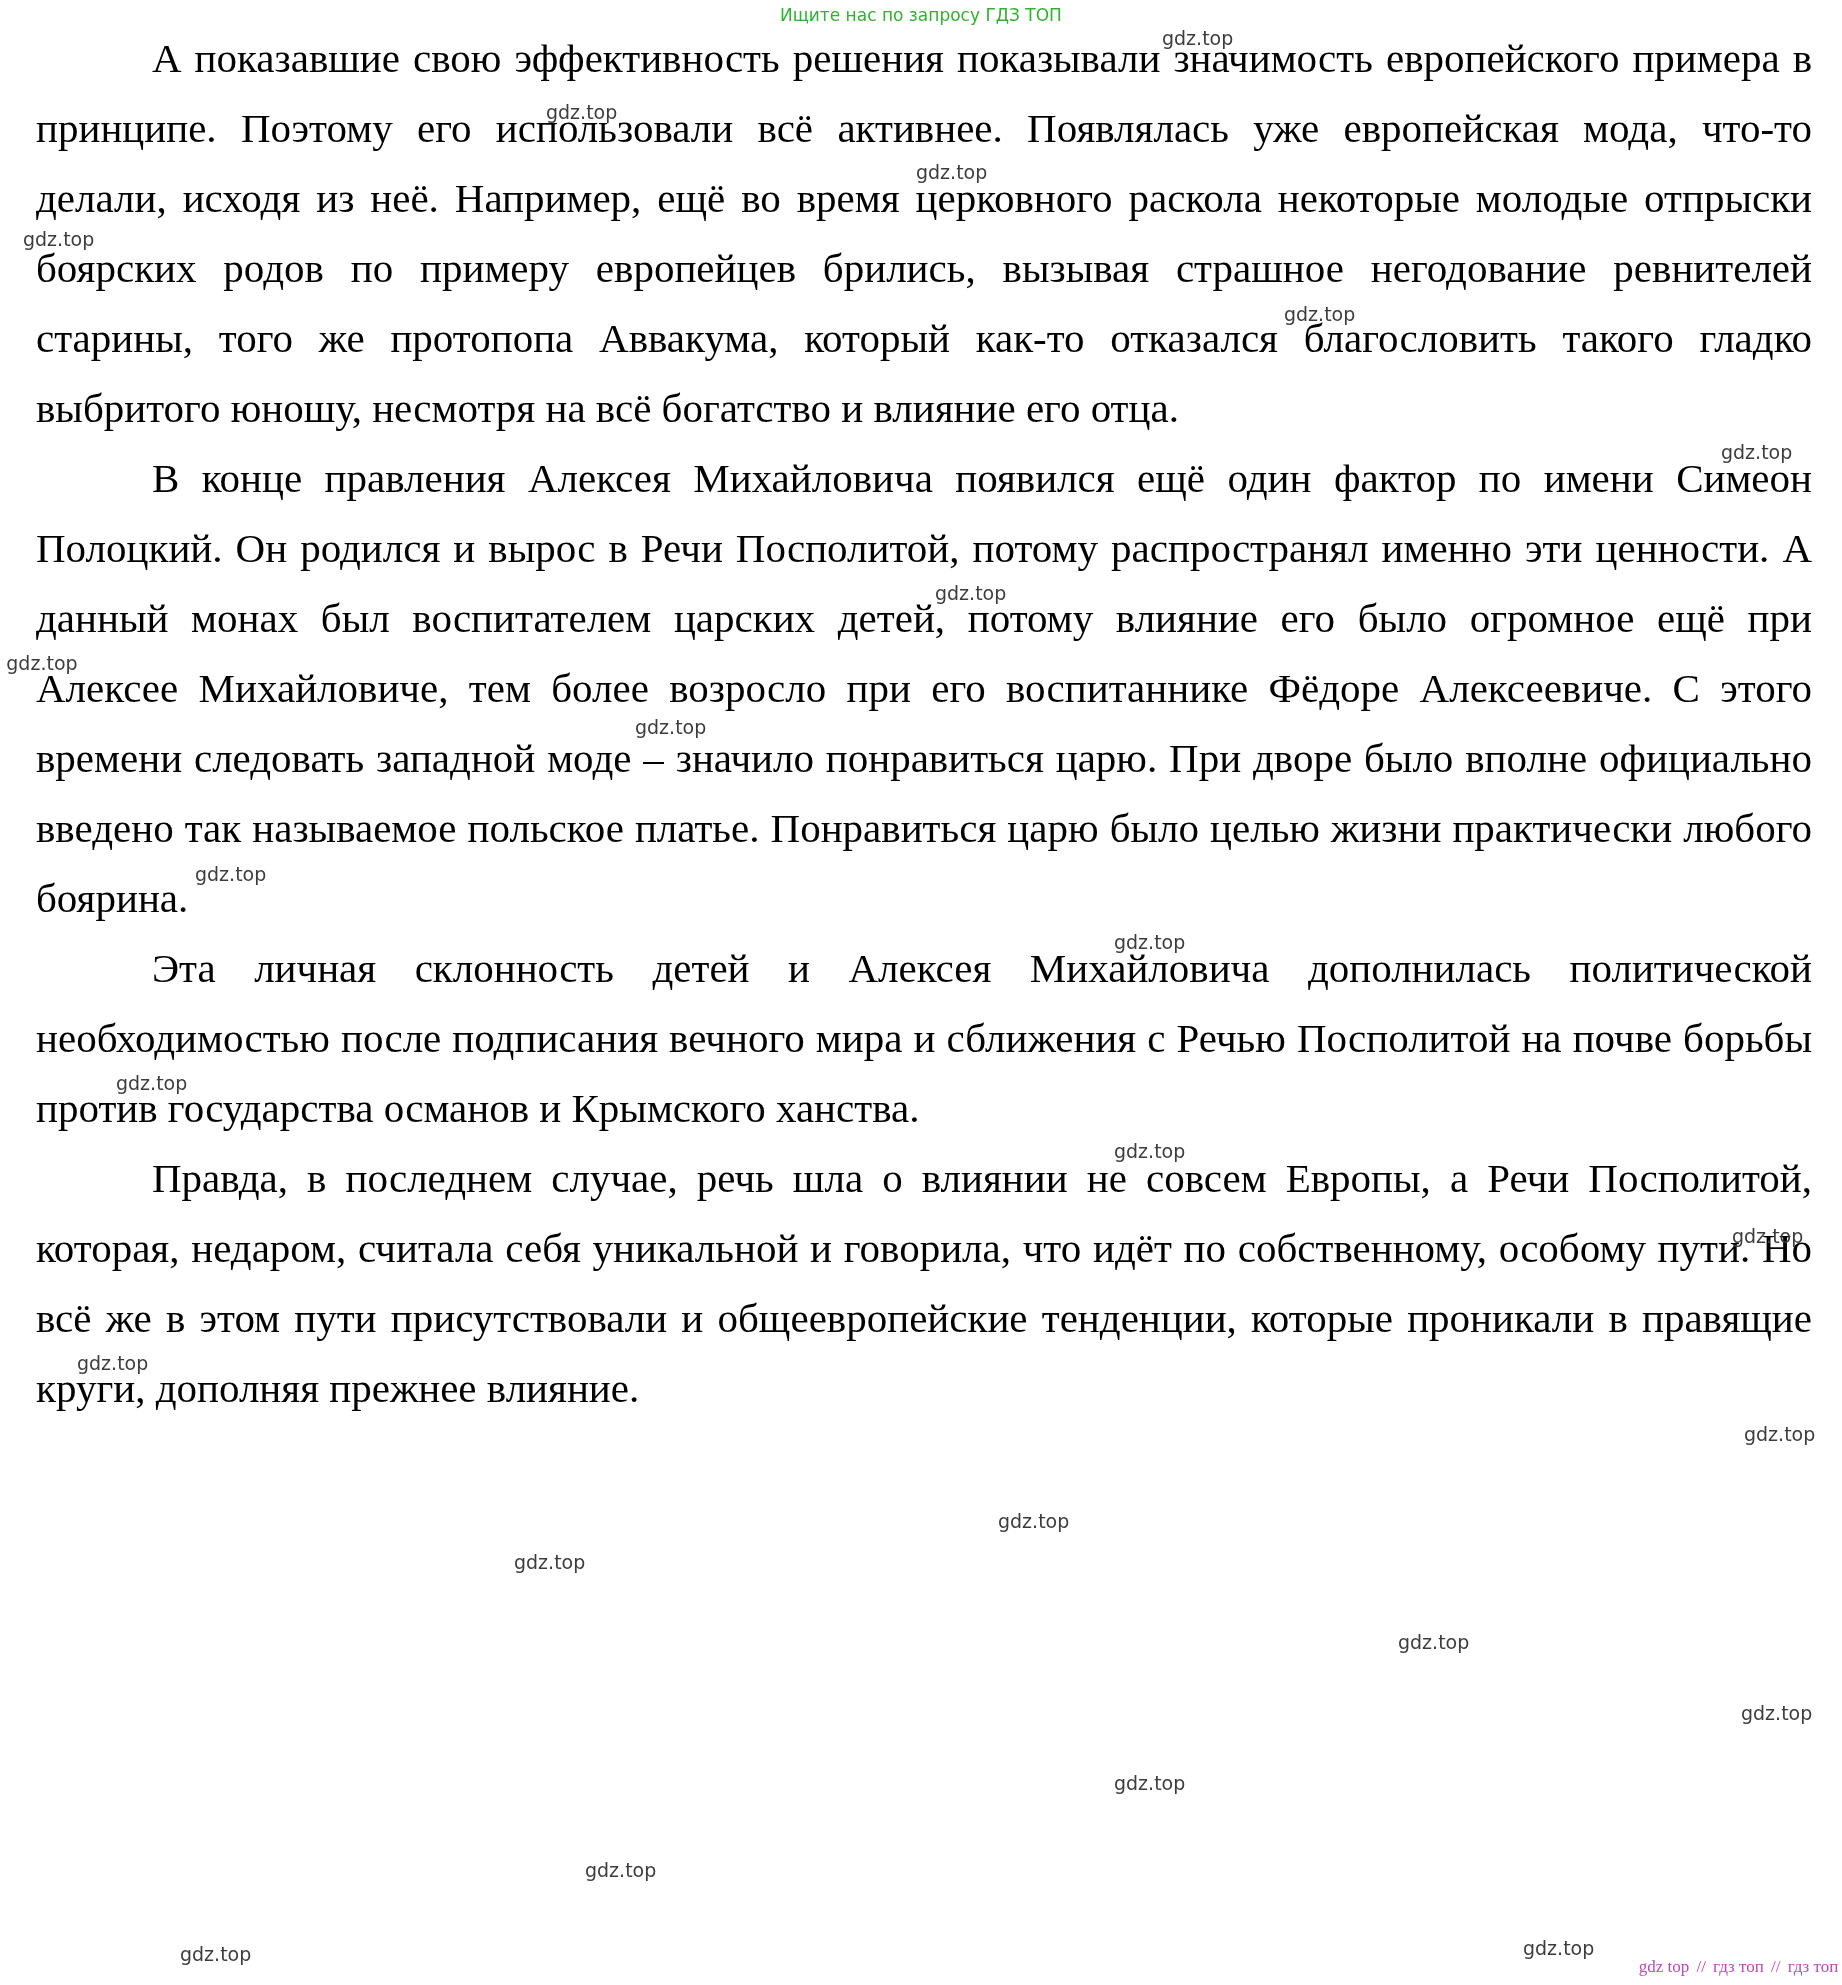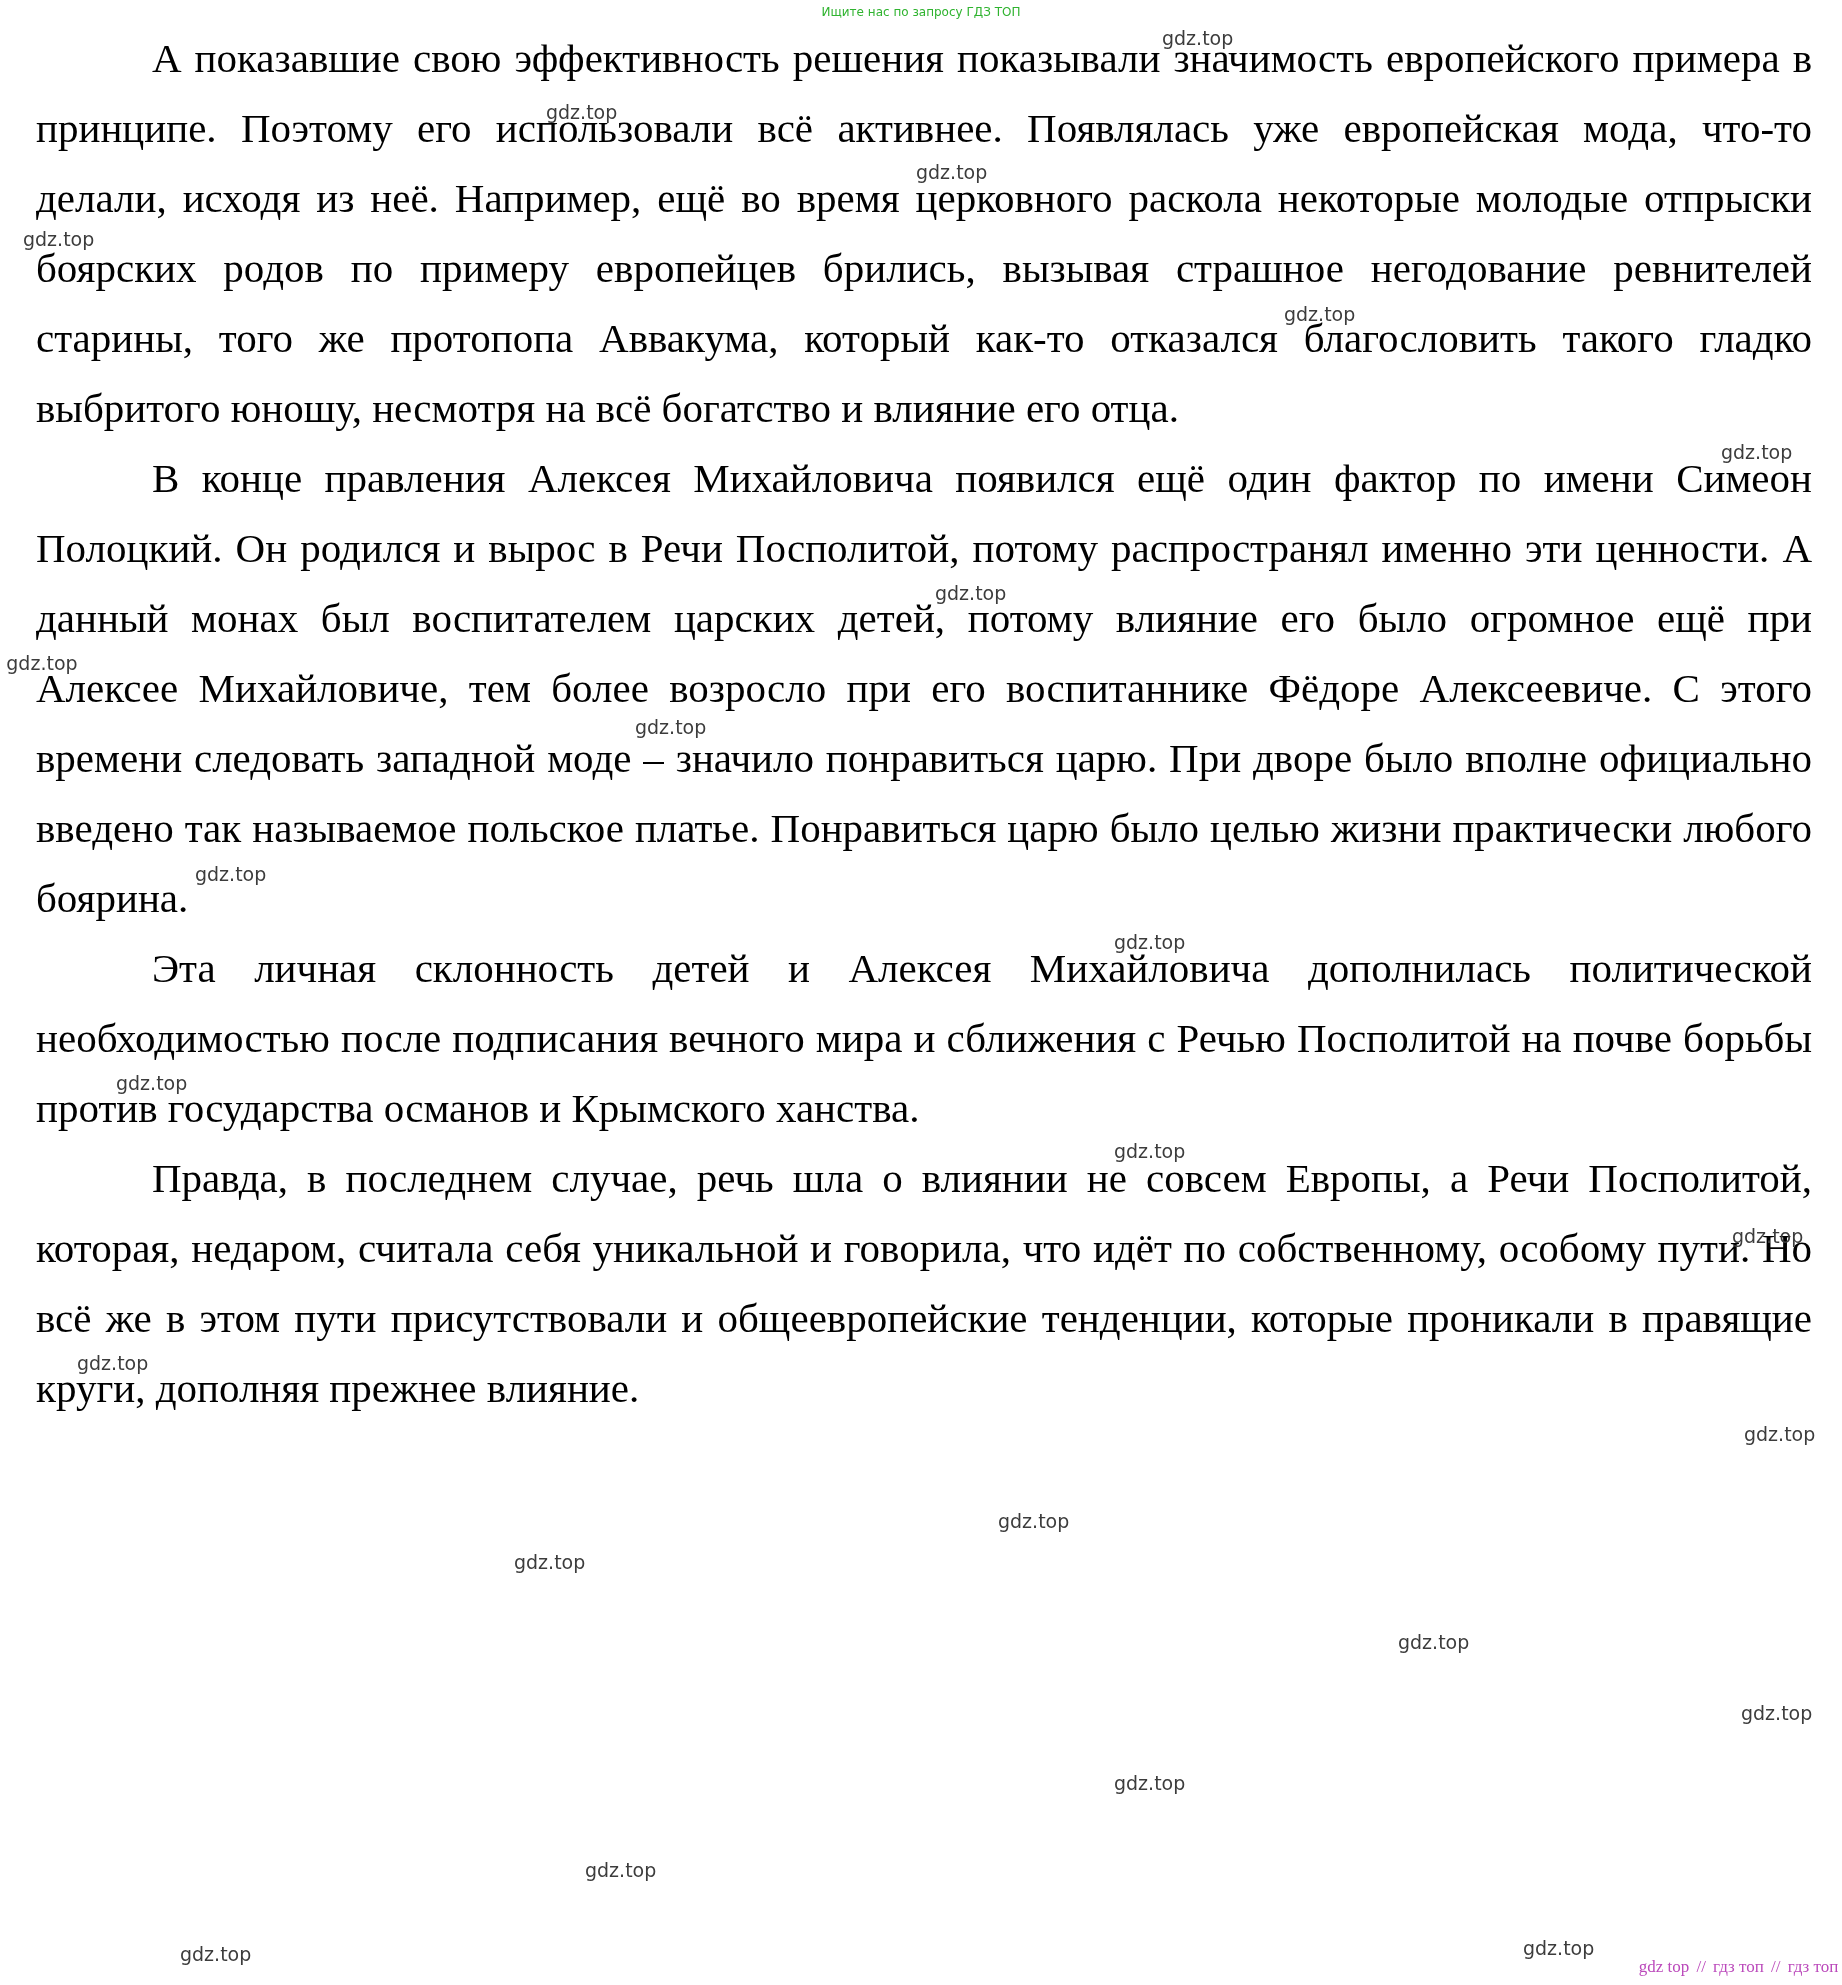--- a/index.html
+++ b/index.html
@@ -15,21 +15,21 @@
     font-family: "Liberation Serif", serif;
     color: #000000;
   }
   .banner {
     position: absolute;
     top: 4.5px;
     left: 0;
     width: 100%;
     text-align: center;
     font-family: "DejaVu Sans", sans-serif;
-    font-size: 12px;
+    font-size: 17px;
     color: #2fb32f;
   }
   .doc-text {
     position: absolute;
     top: 23px;
     left: 36px;
     right: 30px;
     font-size: 41px;
     line-height: 70px;
     text-align: justify;

